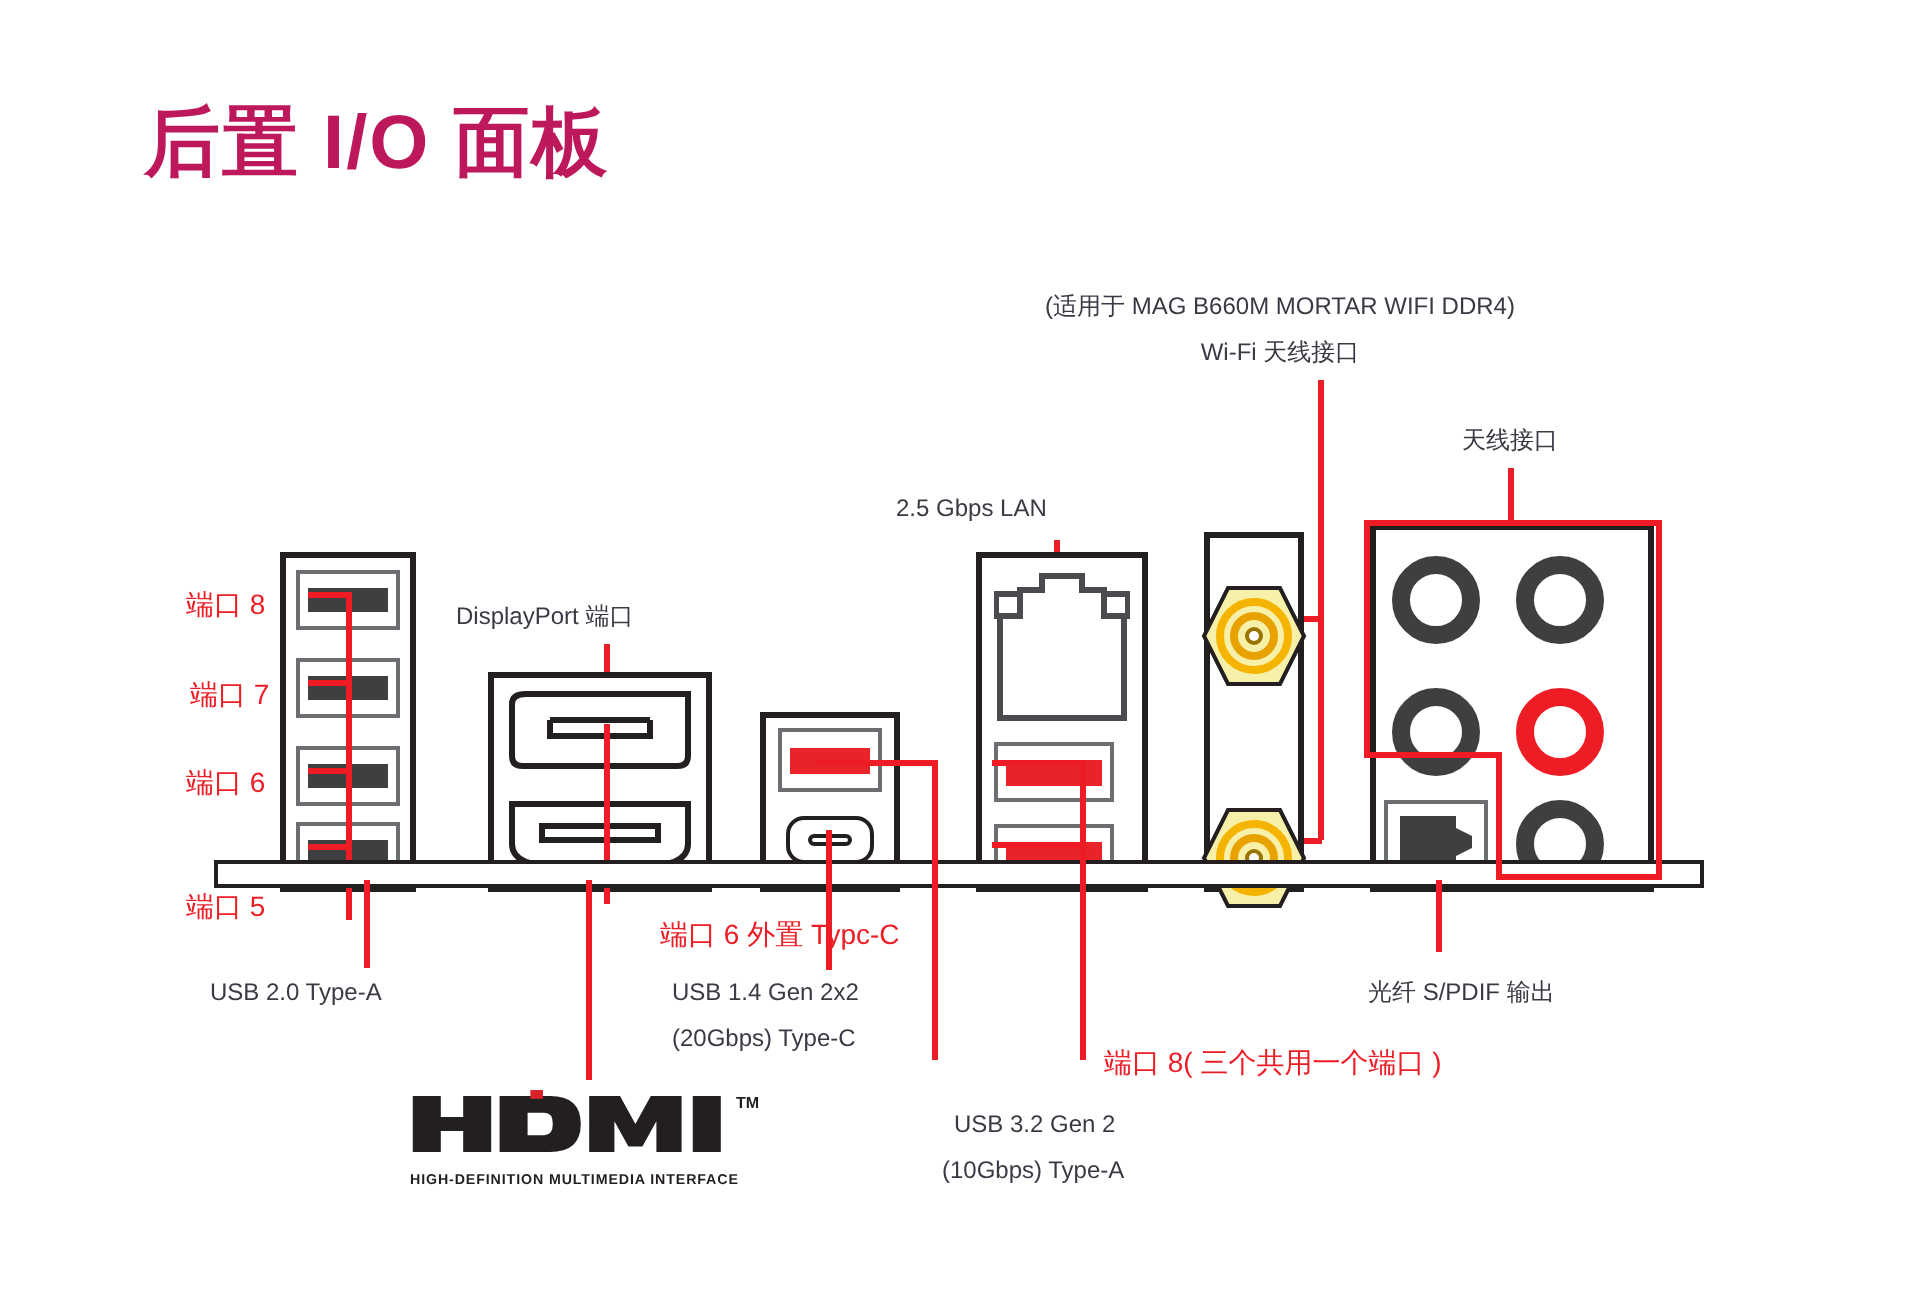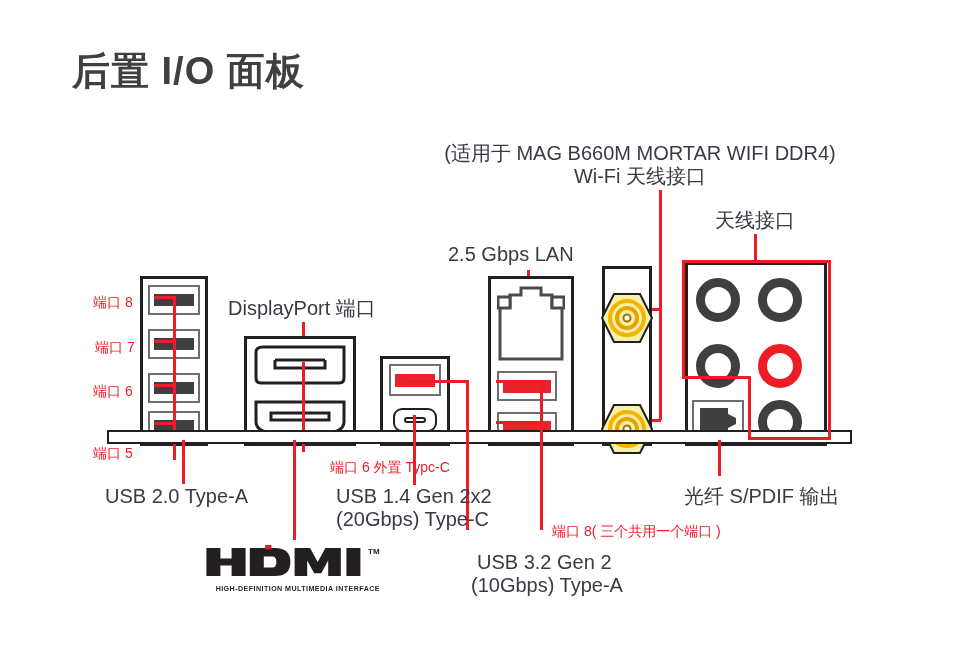--- a/index.html
+++ b/index.html
@@ -10,25 +10,25 @@
     color:#231f20;
     position:relative;
     overflow:hidden;
   }
   .abs{position:absolute;}
   
   #page-title{
     left:72px;top:46px;
     font-size:38px;font-weight:bold;
     letter-spacing:1px;
-    color:#404040;
+    color:#be185d;
     white-space:nowrap;
   }
   
-  .lbl{font-size:20px;color:#3a3a44;white-space:nowrap;line-height:23px;}
+  .lbl{font-size:12px;color:#3a3a44;white-space:nowrap;line-height:23px;}
   .lbl-red{font-size:14px;color:#ee1c25;white-space:nowrap;line-height:20px;font-weight:500;}
   .ctr{text-align:center;}
 
   
   .lead-v{background:#ee1c25;width:2.6px;}
   .lead-h{background:#ee1c25;height:2.6px;}
 
   
   #io-panel{left:140px;top:268px;width:712px;height:182px;}
   .bezel{
@@ -103,21 +103,21 @@
   }
 
   
   .cal{position:absolute;background:#ee1c25;}
 
   
   #hdmi-logo{left:205px;top:545px;width:175px;}
   #hdmi-logo .wordmark{font-size:0;line-height:0;}
   #hdmi-logo .tagline{
     font-size:7.1px;font-weight:bold;color:#231f20;
-    letter-spacing:.45px;text-align:right;white-space:nowrap;
+    letter-spacing:.45px;text-align:left;white-space:nowrap;
     margin-top:2px;
   }
 </style>
 </head>
 <body>
 
 <div class="abs" id="page-title">后置 I/O 面板</div>
 
 <div class="abs lbl ctr" style="left:438px;top:142px;width:404px;">(适用于 MAG B660M MORTAR WIFI DDR4)</div>
 <div class="abs lbl ctr" style="left:438px;top:165px;width:404px;">Wi-Fi 天线接口</div>

